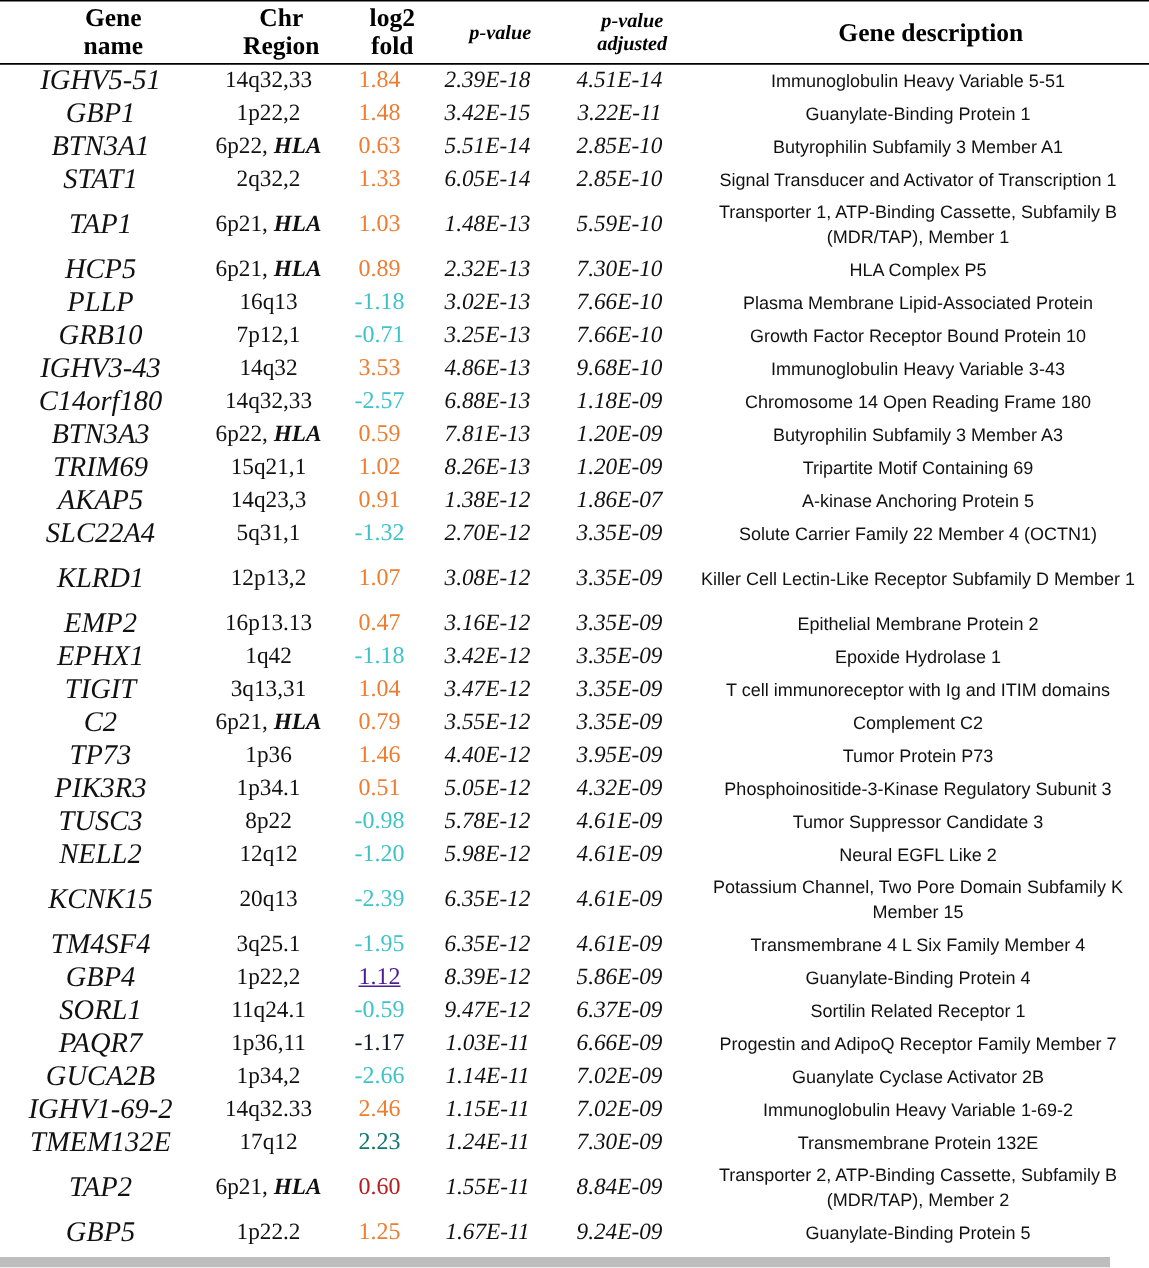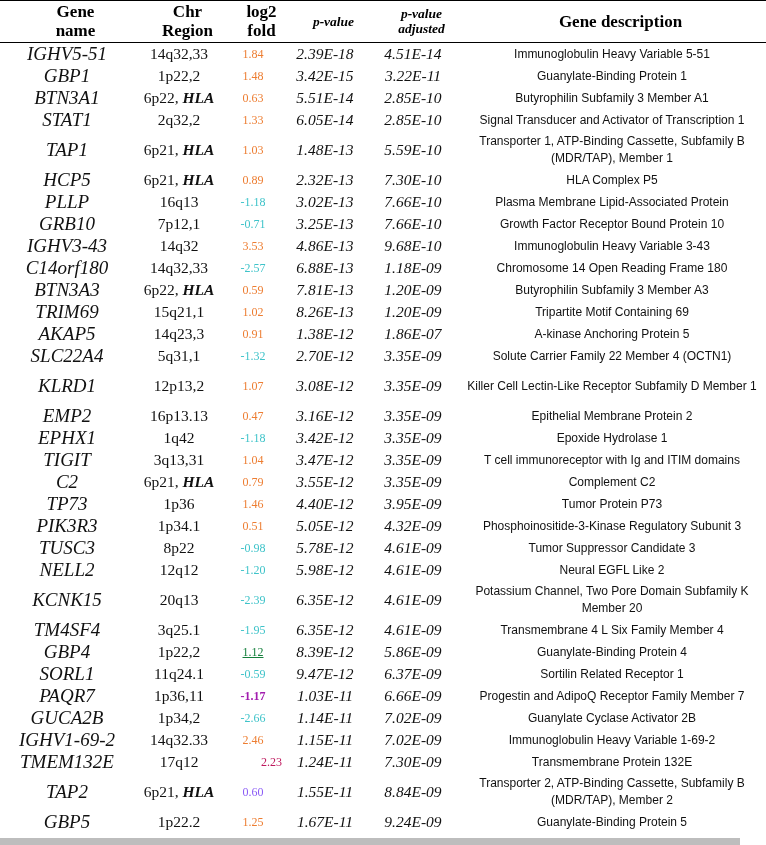--- a/index.html
+++ b/index.html
@@ -5,21 +5,21 @@
   html, body { margin:0; padding:0; background:#ffffff; }
   body { width:766px; height:845px; overflow:hidden; position:relative; }
   .tbl { position:absolute; left:0; top:0; width:766px; border-collapse:collapse; table-layout:fixed; }
   .tbl th { font-family:"Liberation Serif", serif; font-weight:bold; color:#000; font-size:17px; line-height:19px; padding:1px 0 2px 17px; text-align:center; vertical-align:middle; }
   .tbl thead tr { border-top:1.5px solid #000; border-bottom:1.5px solid #000; }
   .tbl th.pv { font-style:italic; font-size:13.5px; line-height:15px; }
   .tbl td { text-align:center; vertical-align:middle; padding:0; }
   .gene { font-family:"Liberation Serif", serif; font-style:italic; font-size:19px; color:#111;margin-left:32px; }
   .chr { font-family:"Liberation Serif", serif; font-size:15.5px; color:#111; }
   .chr b { font-style:italic; font-weight:bold;text-align:center; }
-  .fold { font-family:"Liberation Serif", serif; font-size:12px; }
+  .fold { font-family:"Liberation Serif", serif; font-size:16px; }
   .pos { color:#ed7d31; }
   .neg { color:#3ec3c9; }
   .pval { font-family:"Liberation Serif", serif; font-style:italic; font-size:15.5px; color:#111; }
   .desc { font-family:"Liberation Sans", sans-serif; font-size:12px; color:#111; line-height:17px; }
   tr.r1 { height:21.9px; }
   tr.r2 { height:38px; }
   .bottom-bar { position:absolute; left:0; top:838px; width:740px; height:7px; background:#bdbdbd; }
 </style>
 </head>
 <body>
@@ -231,50 +231,50 @@
         <td class="pval">5.98E-12</td>
         <td class="pval">4.61E-09</td>
         <td class="desc">Neural EGFL Like 2</td>
       </tr>
       <tr class="r2">
         <td class="gene">KCNK15</td>
         <td class="chr"><span>20q13</span></td>
         <td class="fold neg" style="color: rgb(62, 195, 201);">-2.39</td>
         <td class="pval">6.35E-12</td>
         <td class="pval">4.61E-09</td>
-        <td class="desc">Potassium Channel, Two Pore Domain Subfamily K Member 20</td>
+        <td class="desc">Potassium Channel, Two Pore Domain Subfamily K Member 15</td>
       </tr>
       <tr class="r1">
         <td class="gene">TM4SF4</td>
         <td class="chr"><span>3q25.1</span></td>
         <td class="fold neg" style="color: rgb(62, 195, 201);">-1.95</td>
         <td class="pval">6.35E-12</td>
         <td class="pval">4.61E-09</td>
         <td class="desc">Transmembrane 4 L Six Family Member 4</td>
       </tr>
       <tr class="r1">
         <td class="gene">GBP4</td>
         <td class="chr"><span>1p22,2</span></td>
-        <td class="fold pos" style="color: #15803d; text-decoration: underline;">1.12</td>
+        <td class="fold pos" style="color: #4c1d95; text-decoration: underline;">1.12</td>
         <td class="pval">8.39E-12</td>
         <td class="pval">5.86E-09</td>
         <td class="desc">Guanylate-Binding Protein 4</td>
       </tr>
       <tr class="r1">
         <td class="gene">SORL1</td>
         <td class="chr"><span>11q24.1</span></td>
         <td class="fold neg" style="color: rgb(62, 195, 201);">-0.59</td>
         <td class="pval">9.47E-12</td>
         <td class="pval">6.37E-09</td>
         <td class="desc">Sortilin Related Receptor 1</td>
       </tr>
       <tr class="r1">
         <td class="gene">PAQR7</td>
         <td class="chr"><span>1p36,11</span></td>
-        <td class="fold neg" style="color: #a21caf; font-weight: bold;">-1.17</td>
+        <td class="fold neg" style="color: #0f172a;">-1.17</td>
         <td class="pval">1.03E-11</td>
         <td class="pval">6.66E-09</td>
         <td class="desc">Progestin and AdipoQ Receptor Family Member 7</td>
       </tr>
       <tr class="r1">
         <td class="gene">GUCA2B</td>
         <td class="chr"><span>1p34,2</span></td>
         <td class="fold neg" style="color: rgb(62, 195, 201);">-2.66</td>
         <td class="pval">1.14E-11</td>
         <td class="pval">7.02E-09</td>
@@ -284,29 +284,29 @@
         <td class="gene">IGHV1-69-2</td>
         <td class="chr"><span>14q32.33</span></td>
         <td class="fold pos" style="color: rgb(237, 125, 49);">2.46</td>
         <td class="pval">1.15E-11</td>
         <td class="pval">7.02E-09</td>
         <td class="desc">Immunoglobulin Heavy Variable 1-69-2</td>
       </tr>
       <tr class="r1">
         <td class="gene">TMEM132E</td>
         <td class="chr"><span>17q12</span></td>
-        <td class="fold neg" style="color: #be185d; text-align: right;">2.23</td>
+        <td class="fold neg" style="color: #0f766e;">2.23</td>
         <td class="pval">1.24E-11</td>
         <td class="pval">7.30E-09</td>
         <td class="desc">Transmembrane Protein 132E</td>
       </tr>
       <tr class="r2">
         <td class="gene">TAP2</td>
         <td class="chr"><span>6p21,</span> <b>HLA</b></td>
-        <td class="fold pos" style="color: #8b5cf6;">0.60</td>
+        <td class="fold pos" style="color: #b91c1c;">0.60</td>
         <td class="pval">1.55E-11</td>
         <td class="pval">8.84E-09</td>
         <td class="desc">Transporter 2, ATP-Binding Cassette, Subfamily B (MDR/TAP), Member 2</td>
       </tr>
       <tr class="r1">
         <td class="gene">GBP5</td>
         <td class="chr"><span>1p22.2</span></td>
         <td class="fold pos" style="color: rgb(237, 125, 49);">1.25</td>
         <td class="pval">1.67E-11</td>
         <td class="pval">9.24E-09</td>

